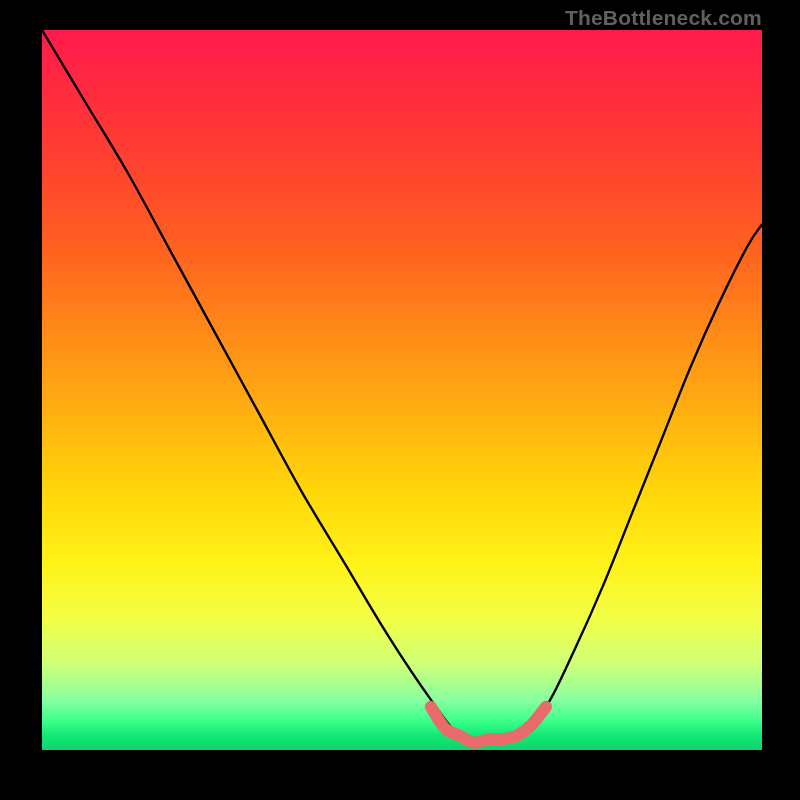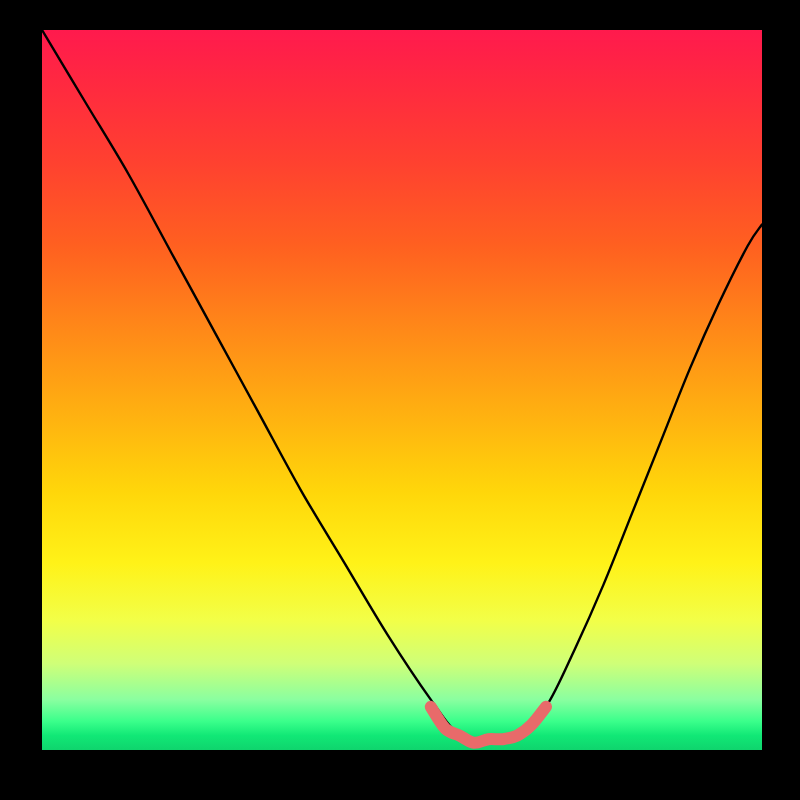--- a/index.html
+++ b/index.html
@@ -64,13 +64,14 @@
 
 <div class="frame">
 
   <div class="gradient-area"></div>
 
   <svg class="curve" viewBox="0 0 720 720" preserveAspectRatio="none">
     <path id="main-curve-path" fill="none" stroke="#000" stroke-width="2.4" stroke-linecap="round" stroke-linejoin="round" d="M 0.0 0.0 C 7.2 12.0, 28.8 48.0, 43.2 72.0 C 57.6 96.0, 72.0 118.8, 86.4 144.0 C 100.8 169.2, 115.2 196.8, 129.6 223.2 C 144.0 249.6, 158.4 276.0, 172.8 302.4 C 187.2 328.8, 201.6 355.2, 216.0 381.6 C 230.4 408.0, 244.8 435.6, 259.2 460.8 C 273.6 486.0, 288.0 508.8, 302.4 532.8 C 316.8 556.8, 331.2 582.0, 345.6 604.8 C 360.0 627.6, 376.8 652.8, 388.8 669.6 C 400.8 686.4, 408.0 698.4, 417.6 705.6 C 427.2 712.8, 436.8 712.8, 446.4 712.8 C 456.0 712.8, 465.6 711.6, 475.2 705.6 C 484.8 699.6, 494.4 691.2, 504.0 676.8 C 513.6 662.4, 523.2 639.6, 532.8 619.2 C 542.4 598.8, 552.0 577.2, 561.6 554.4 C 571.2 531.6, 580.8 506.4, 590.4 482.4 C 600.0 458.4, 609.6 434.4, 619.2 410.4 C 628.8 386.4, 638.4 361.2, 648.0 338.4 C 657.6 315.6, 667.2 294.0, 676.8 273.6 C 686.4 253.2, 698.4 229.2, 705.6 216.0 C 712.8 202.8, 717.6 198.0, 720.0 194.4"></path>
     <path id="highlight-path" fill="none" stroke="#e86a6a" stroke-width="12" stroke-linecap="round" stroke-linejoin="round" d="M 388.8 676.8 C 391.2 680.4, 398.4 693.6, 403.2 698.4 C 408.0 703.2, 412.8 703.2, 417.6 705.6 C 422.4 708.0, 427.2 712.2, 432.0 712.8 C 436.8 713.4, 441.6 709.8, 446.4 709.2 C 451.2 708.6, 456.0 709.8, 460.8 709.2 C 465.6 708.6, 470.4 708.0, 475.2 705.6 C 480.0 703.2, 484.8 699.6, 489.6 694.8 C 494.4 690.0, 501.6 679.8, 504.0 676.8"></path>
   </svg>
 
+  <div class="attribution">TheBottleneck.com</div>
 </div>
 
 </body></html>

